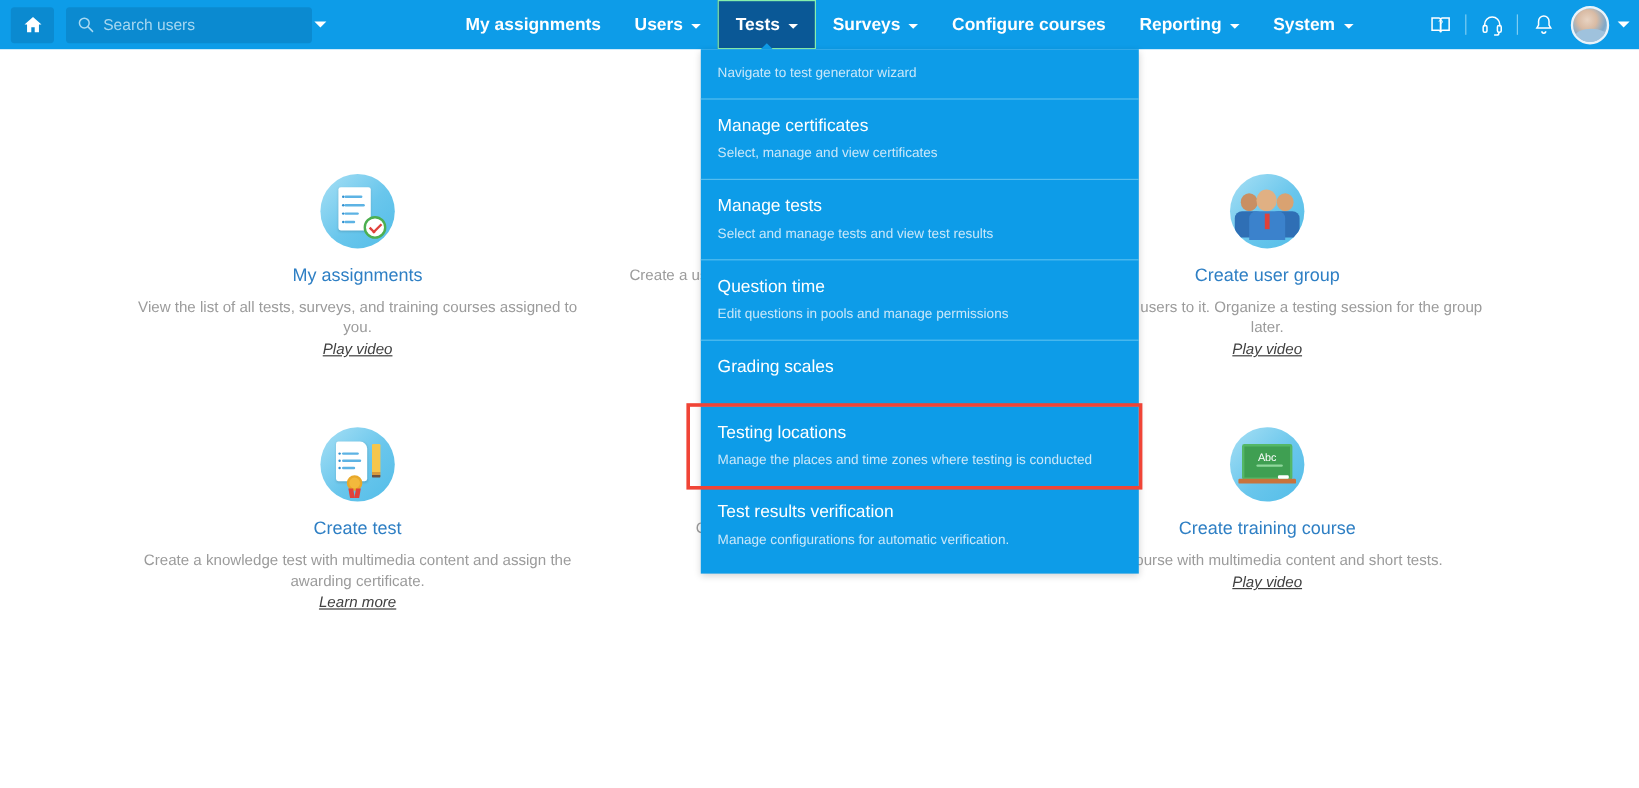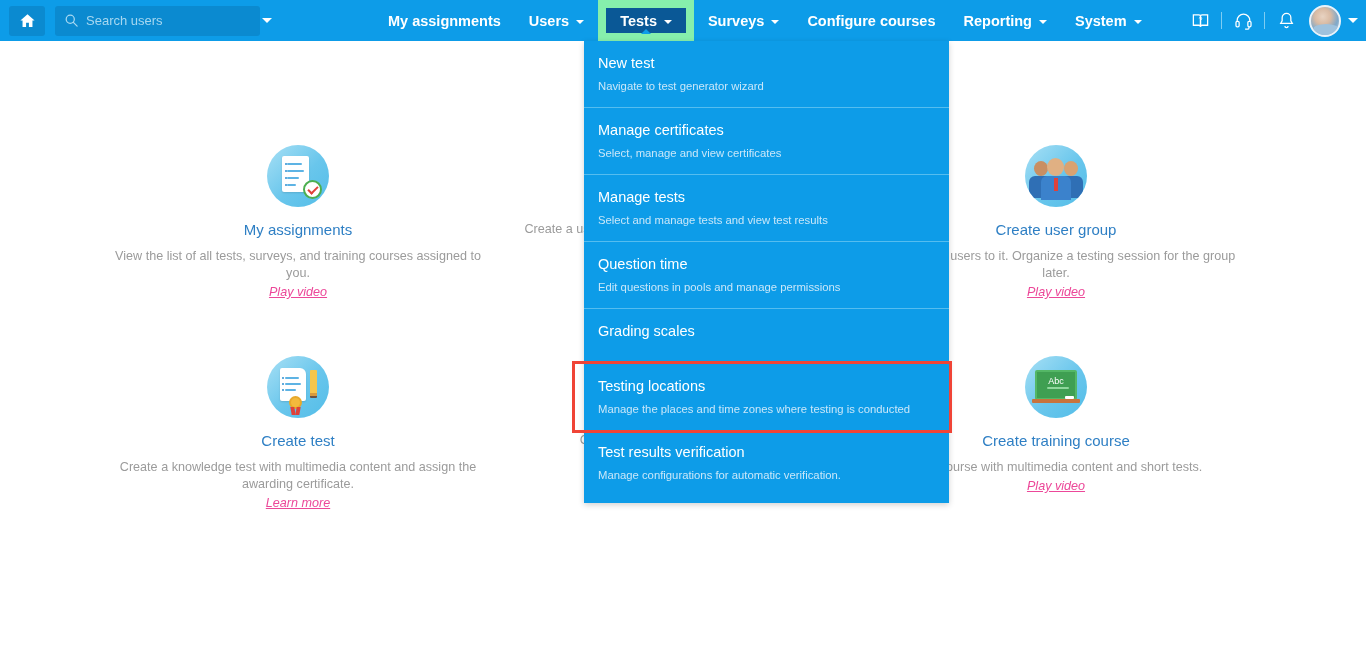--- a/index.html
+++ b/index.html
@@ -70,21 +70,21 @@
   }
   .nav-item .caret-sm {
     width: 0; height: 0;
     border-left: 4px solid transparent;
     border-right: 4px solid transparent;
     border-top: 4px solid #ffffff;
     margin-top: 2px;
   }
   .nav-item.active {
     background: #0a5896;
-    border: 8px solid #86efac;
+    border: 1px solid #86efac;
   }
   .nav-item.active .nav-under {
     position: absolute; left: 50%; bottom: -1px; transform: translateX(-50%);
     width: 0; height: 0;
     border-left: 5px solid transparent;
     border-right: 5px solid transparent;
     border-bottom: 5px solid #0d9ce8;
   }
 
   .nav-right {
@@ -122,21 +122,21 @@
   }
   .tile-title {
     color: #2e7fc4; font-size: 15px; margin-bottom: 10px;
     cursor: pointer;
   }
   .tile-desc {
     color: #9b9b9b; font-size: 12.6px; line-height: 17px;
   }
   .tile-link {
     display: inline-block; margin-top: 2px;
-    color: #ec4899; font-size: 12.6px; font-style: italic;
+    color: #404040; font-size: 12.6px; font-style: italic;
     text-decoration: underline; cursor: pointer; text-align: center;
   }
 
   
   .clipboard {
     position: absolute; left: 15px; top: 11px; width: 27px; height: 36px;
     background: #ffffff; border-radius: 2px; box-shadow: 0 1px 2px rgba(0,0,0,.12);
   }
   .clipboard .ln { position:absolute; left: 5px; height: 2.4px; background: #5db3e4; border-radius:1px; }
   .clipboard .dot { position:absolute; left: 2.5px; width: 2.4px; height: 2.4px; background:#2e8fd0; border-radius:50%; }
@@ -298,21 +298,20 @@
         <div class="board-chalk"></div>
       </div>
       <div class="tile-title">Create training course</div>
       <div class="tile-desc">ining course with multimedia content and short tests.</div>
       <div class="tile-link">Play video</div>
     </div>
   </div>
 
   <div class="menu">
     <div class="menu-item">
-      <div class="mi-title">New test</div>
       <div class="mi-sub">Navigate to test generator wizard</div>
     </div>
     <div class="menu-item">
       <div class="mi-title">Manage certificates</div>
       <div class="mi-sub">Select, manage and view certificates</div>
     </div>
     <div class="menu-item">
       <div class="mi-title">Manage tests</div>
       <div class="mi-sub">Select and manage tests and view test results</div>
     </div>

